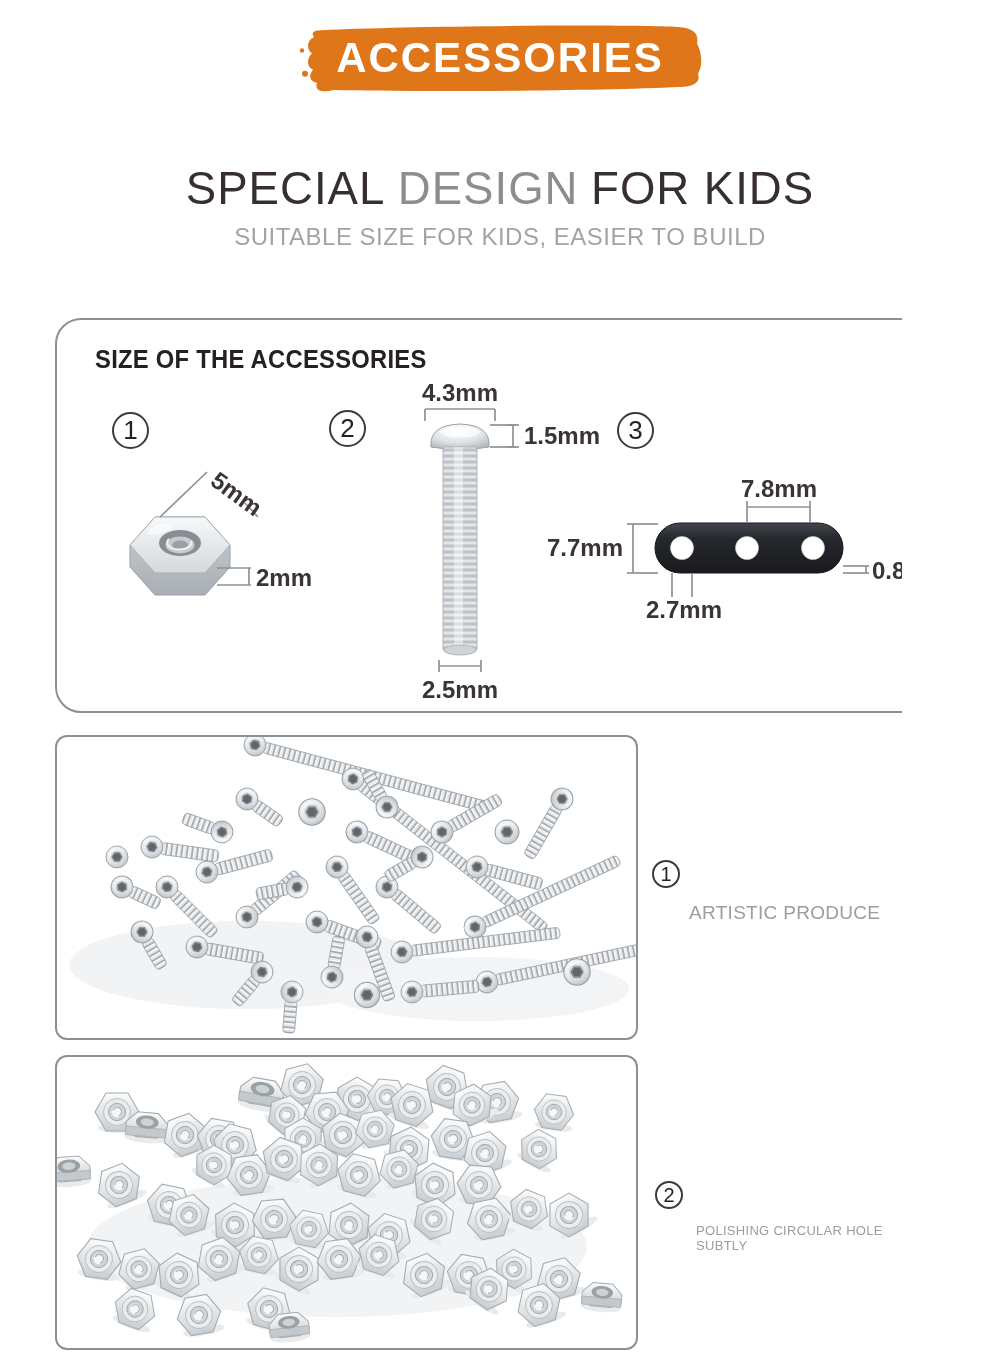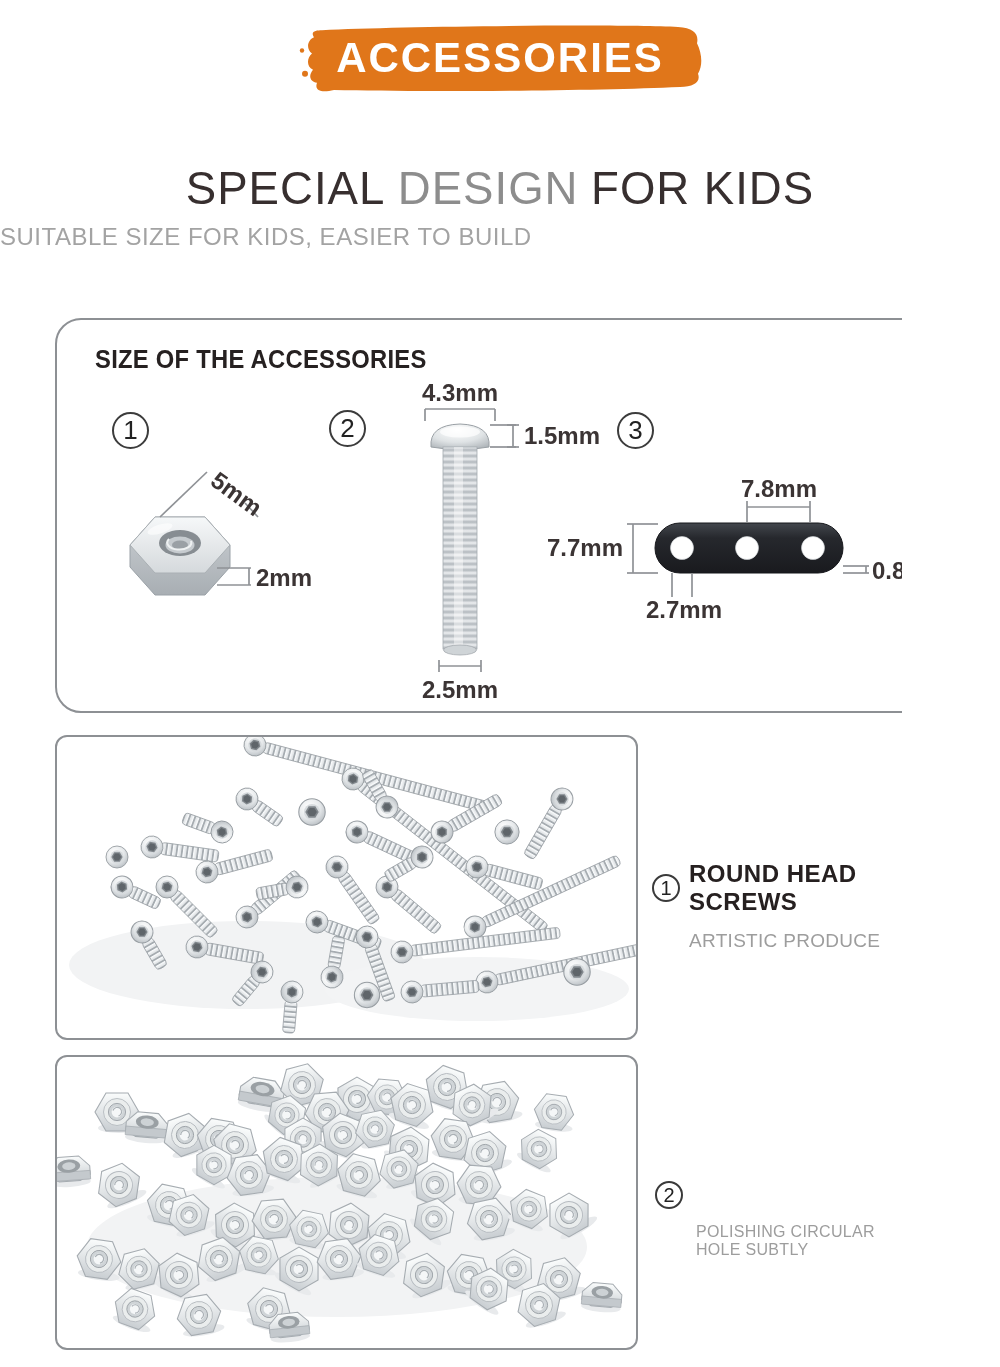--- a/index.html
+++ b/index.html
@@ -11,21 +11,21 @@
   .banner svg{position:absolute;left:0;top:0;width:100%;height:100%}
   .banner-label{position:absolute;left:0;top:0;right:0;bottom:0;display:flex;
         align-items:center;justify-content:center;color:#fff;font-weight:bold;
         font-size:42px;letter-spacing:2px;padding-top:1px}
 
   
   .heading{position:absolute;left:0;top:160px;width:1000px;text-align:center;
         font-size:47px;letter-spacing:1px;color:#372f2f;white-space:nowrap;
         transform:scaleX(.97)}
   .heading .g{color:#8d8d8d;margin:0 13px}
-  .subheading{position:absolute;left:0;top:223px;width:1000px;
+  .subheading{position:absolute;left:0;top:223px;width:1000px;text-align:center;
         font-size:24px;color:#a3a3a3;letter-spacing:.5px}
 
   
   .size-panel{position:absolute;left:55px;top:318px;width:881px;height:395px;
         border:2px solid #8d9094;border-radius:26px;box-sizing:border-box}
   .panel-title{position:absolute;left:38px;top:25px;font-size:25px;font-weight:bold;
         color:#262121;letter-spacing:.3px;transform:scaleX(.95);transform-origin:left}
   .num-circle{position:absolute;width:37px;height:37px;border:2px solid #3c3c3c;
         border-radius:50%;display:flex;align-items:center;justify-content:center;
         font-size:26px;color:#222;box-sizing:border-box;background:#fff}
@@ -46,21 +46,21 @@
   .caption{position:absolute;color:#262020}
   .cap1{left:652px;top:860px}
   .cap2{left:655px;top:1181px}
   .cap-row{display:flex;align-items:center;gap:9px}
   .cap-circle{width:28px;height:28px;border:2px solid #3a3a3a;border-radius:50%;
         display:flex;align-items:center;justify-content:center;font-size:20px;
         color:#222;box-sizing:border-box;flex:0 0 auto}
   .cap-title{font-size:24px;font-weight:bold;letter-spacing:.5px;color:#262020}
   .cap2 .cap-title{font-size:26px;letter-spacing:1px}
   .cap-sub{margin-left:37px;margin-top:14px;color:#9d9d9d;font-size:19px;letter-spacing:.3px}
-  .cap2 .cap-sub{font-size:16px;margin-left:41px}
+  .cap2 .cap-sub{font-size:13px;margin-left:41px}
 </style>
 </head>
 <body>
 
 <div class="page">
 
   <div class="banner">
     <svg viewBox="0 0 416 72" preserveAspectRatio="none">
       <path d="M30,9 C110,5 330,3 386,6 C402,7 407,13 405,22 C410,32 411,44 406,52
                C409,60 402,65 388,65 C300,69 120,70 42,68 C30,71 22,69 25,61
@@ -263,21 +263,20 @@
         <use href="#hd" transform="translate(520,235) scale(1.2)"></use>
         <use href="#hd" transform="translate(60,120)"></use>
         <use href="#hd" transform="translate(310,258) scale(1.15)"></use>
       </g>
     </svg>
   </section>
 
   <div class="caption cap1">
     <div class="cap-row">
       <span class="cap-circle">1</span>
-      <span class="cap-title">ROUND HEAD SCREWS</span>
     </div>
     <div class="cap-sub">ARTISTIC PRODUCE</div>
   </div>
 
   <section class="photo-box nuts-box">
     <svg viewBox="0 0 579 291">
       <defs>
         <linearGradient id="ng" x1="0" y1="0" x2="0" y2="1">
           <stop offset="0" stop-color="#fafcfc"></stop>
             <stop offset="1" stop-color="#c9ced2"></stop>

